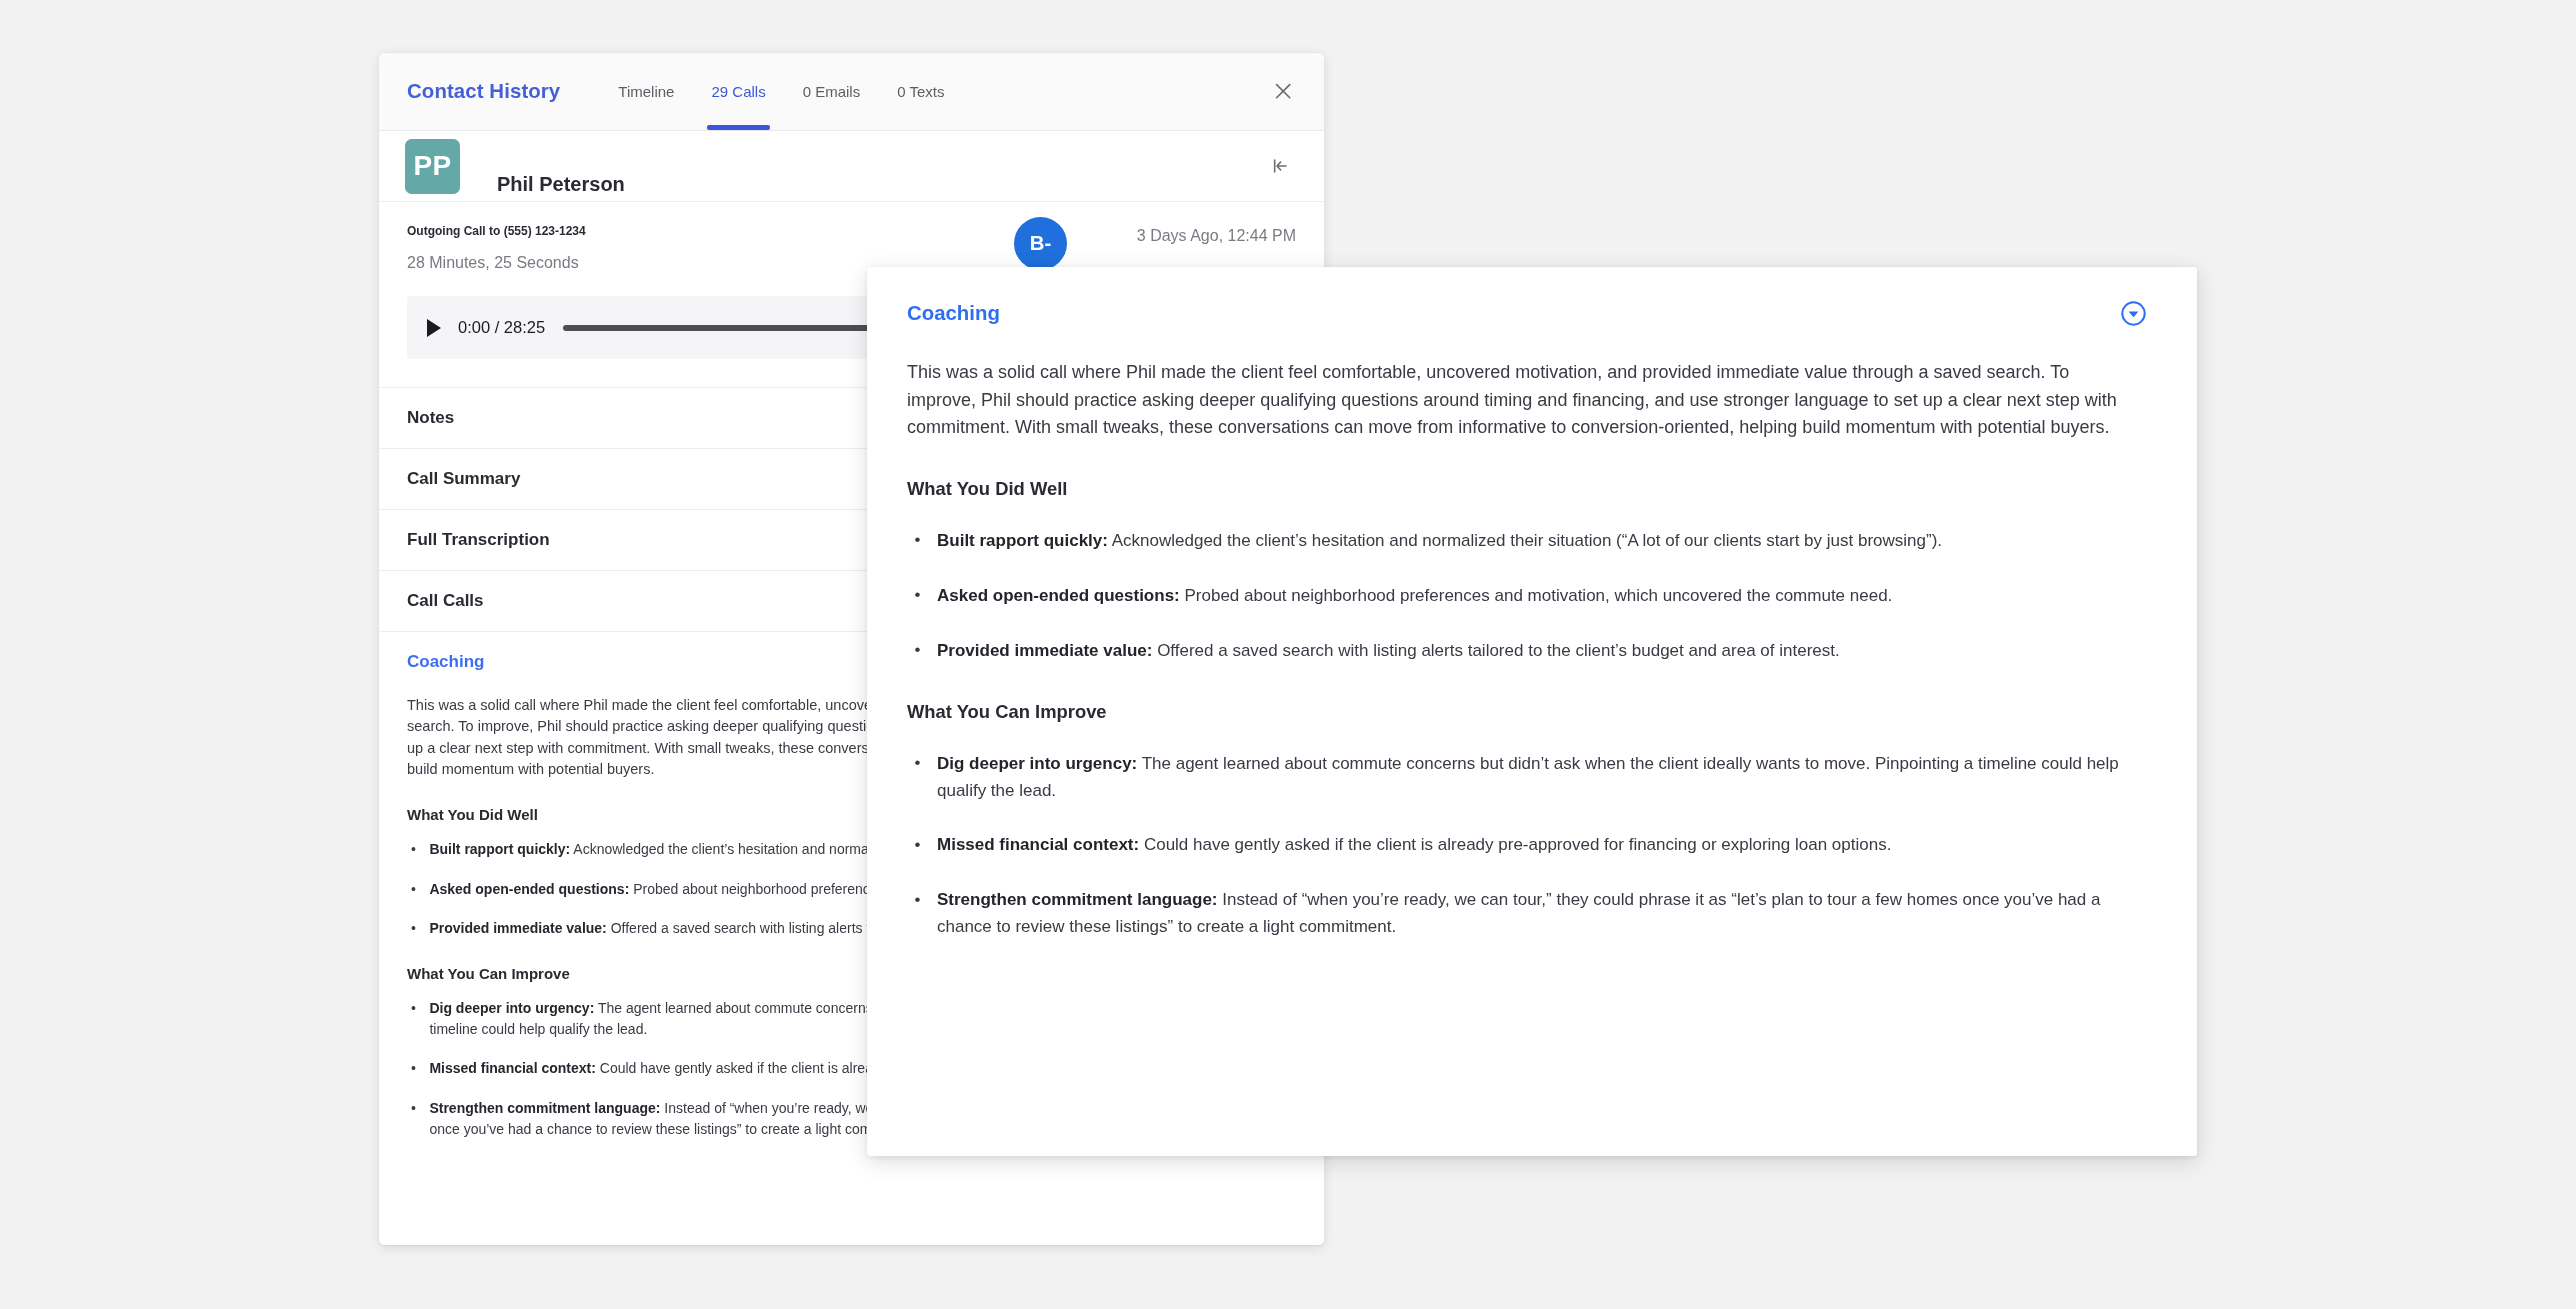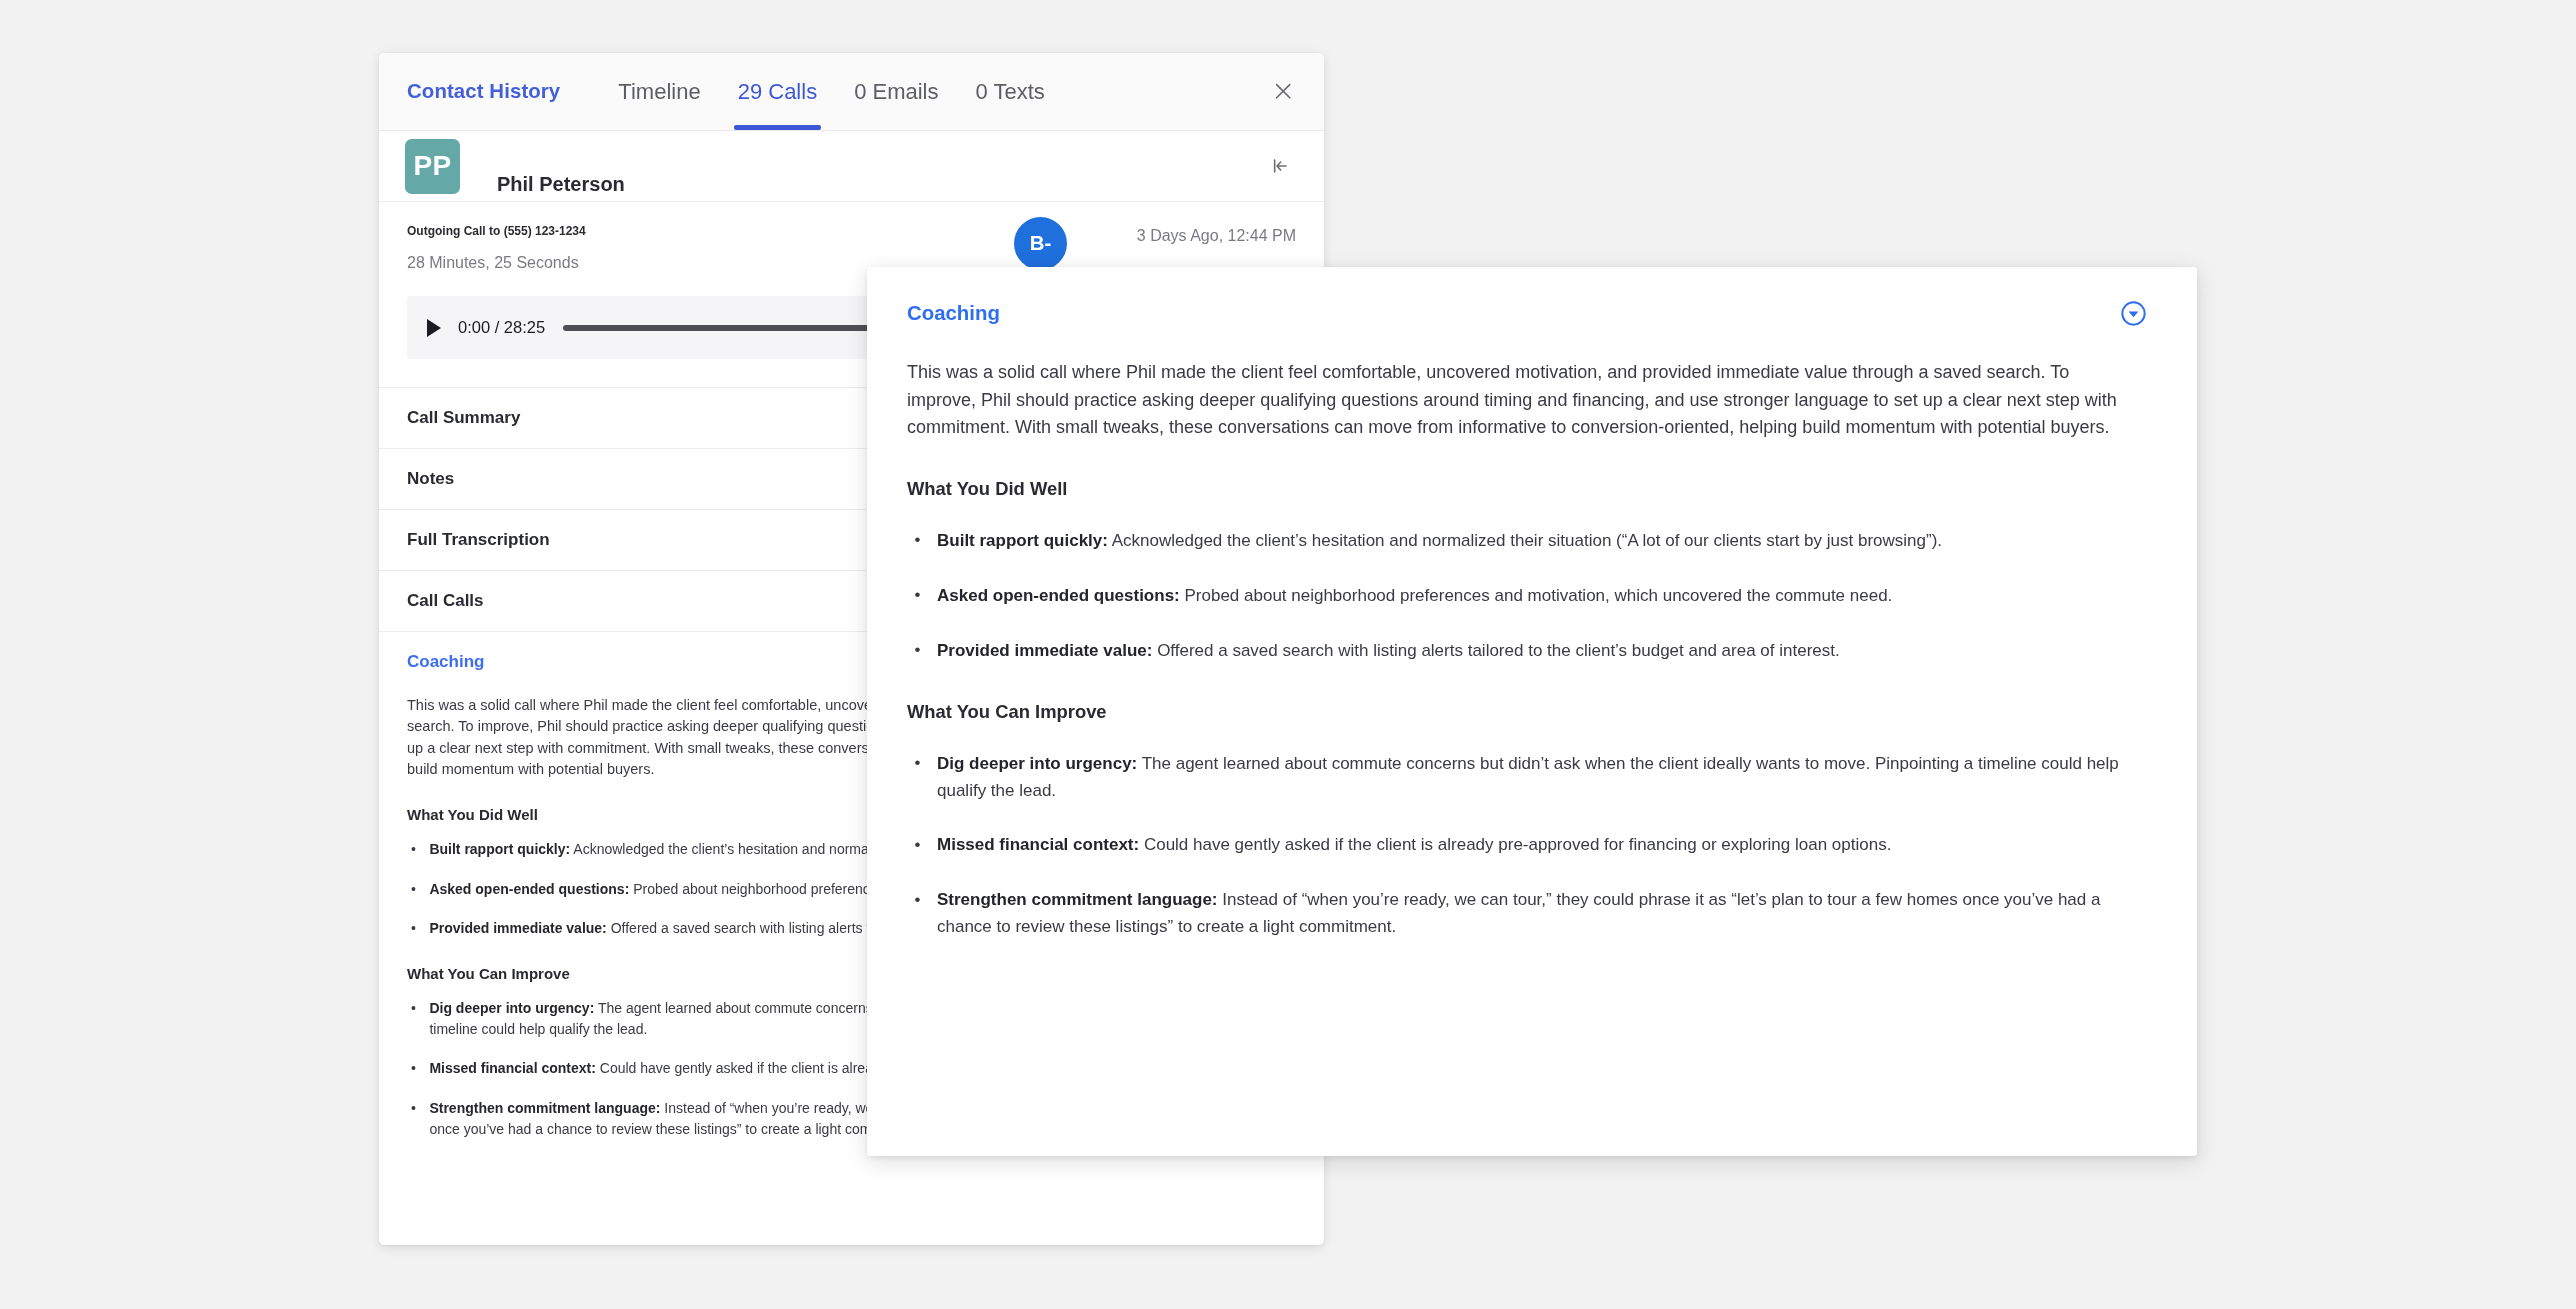--- a/index.html
+++ b/index.html
@@ -48,21 +48,21 @@
   .tab-title {
     color: #4460d8;
     font-size: 20.4px;
     font-weight: 700;
     letter-spacing: 0.1px;
     margin-right: 54px;
     white-space: nowrap;
   }
   .tab {
     position: relative;
-    font-size: 22px;
+    font-size: 15px;
     color: #5d5d66;
     margin-right: 29px;
     height: 100%;
     display: flex;
     align-items: center;
     padding: 0 4px;
     white-space: nowrap;
     cursor: pointer;
   }
   .tab.active {
@@ -372,22 +372,22 @@
     <div class="score-badge">B-</div>
   </div>
 
   <div class="player">
     <div class="play-icon"></div>
     <div class="player-time">0:00 / 28:25</div>
     <div class="player-track"></div>
   </div>
 
   <div class="accordion">
+    <div class="acc-row">Notes</div>
     <div class="acc-row">Call Summary</div>
-    <div class="acc-row">Notes</div>
     <div class="acc-row">Full Transcription</div>
     <div class="acc-row">Call Calls</div>
     <div class="acc-row open">Coaching</div>
   </div>
 
   <div class="coach-body">
     <p class="coach-p">This was a solid call where Phil made the client feel comfortable, uncovered motivation, and provided immediate value through a saved search. To improve, Phil should practice asking deeper qualifying questions around timing and financing, and use stronger language to set up a clear next step with commitment. With small tweaks, these conversations can move from informative to conversion-oriented, helping build momentum with potential buyers.</p>
     <p class="coach-h">What You Did Well</p>
     <ul class="coach-ul">
       <li><b>Built rapport quickly:</b><span> Acknowledged the client’s hesitation and normalized their situation (“A lot of our clients start by just browsing”).</span></li>

